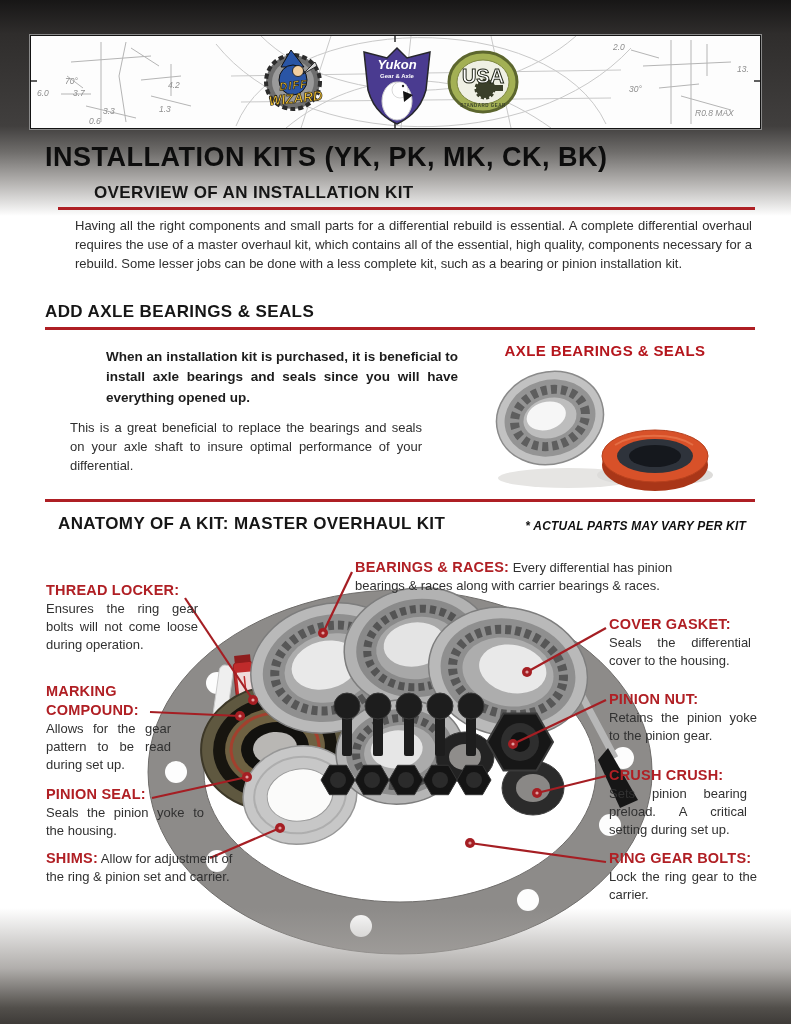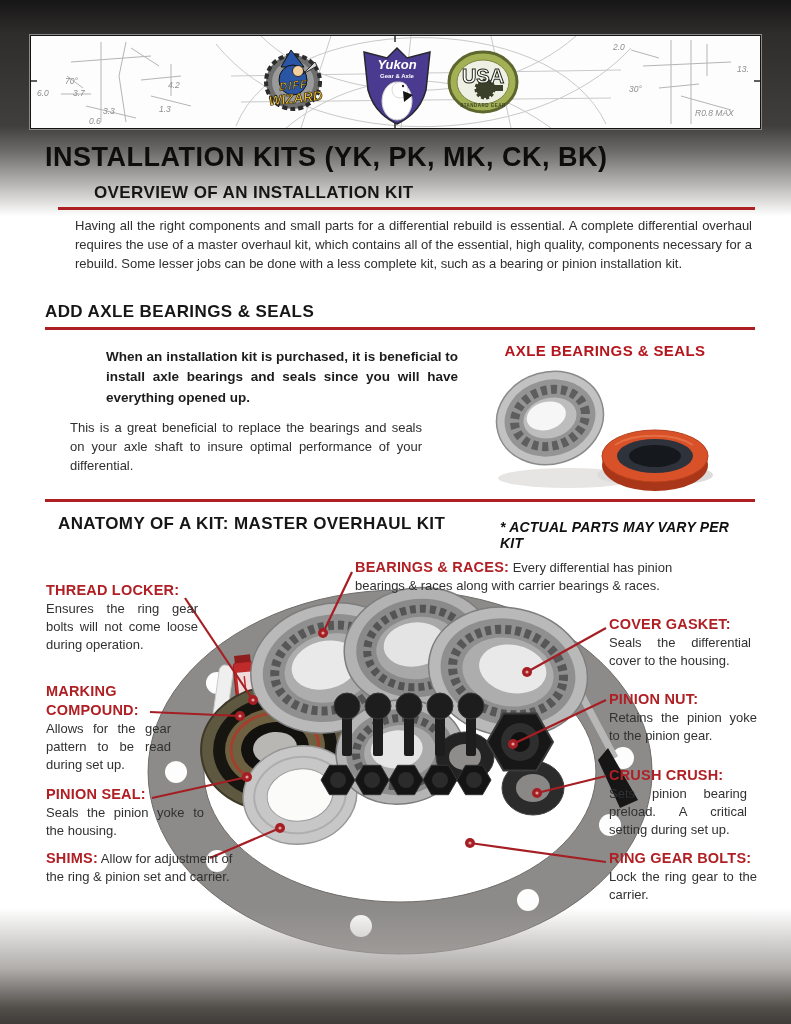--- a/index.html
+++ b/index.html
@@ -13,22 +13,22 @@
   .banner svg{position:absolute;top:0;left:0;}
   
   .page-title{position:absolute;left:45px;top:142px;font-size:27px;font-weight:bold;
     color:#0d0d0d;letter-spacing:.5px;margin:0;}
   .h2{position:absolute;font-size:17px;font-weight:bold;color:#161616;letter-spacing:.4px;margin:0;}
   .rule{position:absolute;height:3px;background:#ae1f24;}
   .body-text{position:absolute;font-size:13px;color:#2f2f2f;line-height:1.45;text-align:justify;margin:0;}
   .lead{font-weight:bold;font-size:13.5px;color:#1c1c1c;line-height:1.5;}
   .red-caption{position:absolute;color:#b5161d;font-weight:bold;font-size:15px;
     letter-spacing:.4px;text-align:center;margin:0;}
-  .note{position:absolute;font-size:14px;font-weight:bold;font-style:italic;color:#101010;
-    letter-spacing:.2px;margin:0;}
+  .note{position:absolute;font-size:12px;font-weight:bold;font-style:italic;color:#101010;
+    text-align:right;letter-spacing:.2px;margin:0;}
   
   .callout{position:absolute;margin:0;}
   .callout .lbl{color:#b01f24;font-weight:bold;font-size:14.5px;letter-spacing:.2px;line-height:1.3;}
   .callout .txt{color:#313131;font-size:13px;line-height:1.38;text-align:justify;}
   .callout.inline{font-size:13px;line-height:1.42;color:#313131;text-align:left;}
   .callout.inline .lbl{font-size:14.5px;}
   .bg-bottom{position:absolute;left:0;right:0;bottom:0;height:116px;pointer-events:none;
     background:linear-gradient(180deg,rgba(236,235,233,0) 0%,rgba(166,163,160,.88) 52%,#524f4b 86%,#3e3b38 100%);}
 </style>
 </head>

